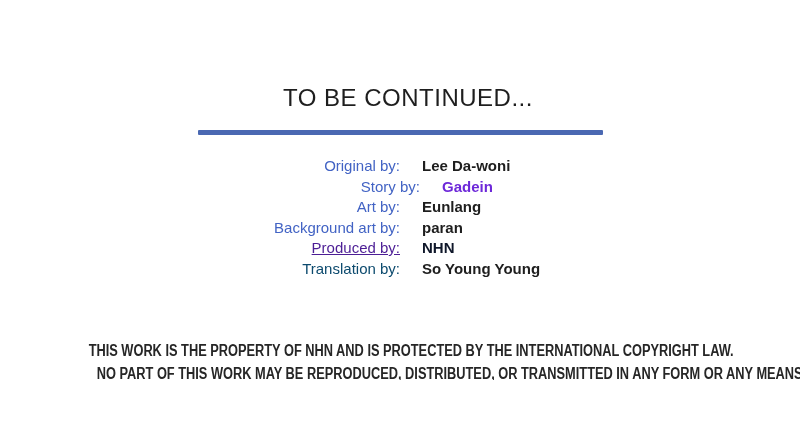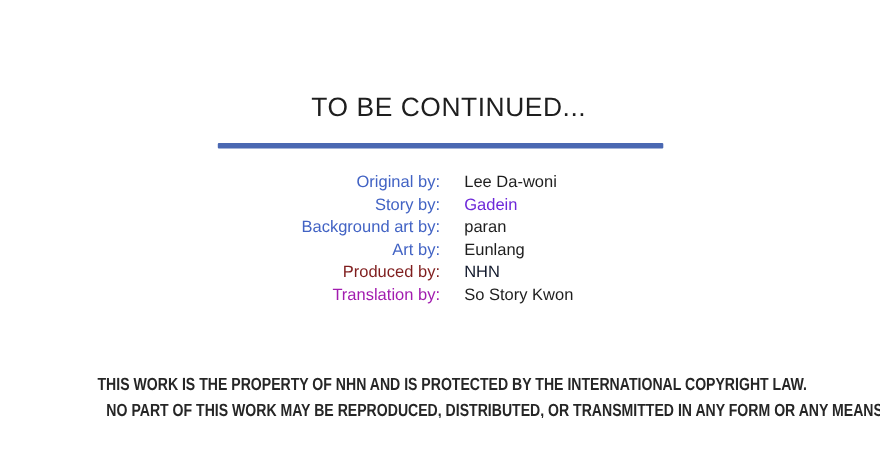--- a/index.html
+++ b/index.html
@@ -50,20 +50,21 @@
   }
   .credit-label {
     width: 400px;
     text-align: right;
     flex: 0 0 400px;
   }
   .credit-value {
     margin-left: 10px;
     text-align: center;
     color: #1e1e1e;
+    font-weight: bold;
   }
   .copyright {
     position: absolute;
     top: 339px;
     left: 8px;
     width: 800px;
     text-align: center;
     color: #262626;
   }
   .copyright-line {
@@ -88,38 +89,38 @@
 
   <div class="divider" style="background: rgb(74, 104, 178);"></div>
 
   <div class="credits">
 
   <div class="credit-row">
       <span class="credit-label" style="color: rgb(66, 99, 196);">Original by:</span>
       <span class="credit-value" style="color: rgb(30, 30, 30);">Lee Da-woni</span>
     </div>
       <div class="credit-row">
-      <span class="credit-label" style="color: rgb(66, 99, 196);">Story by:</span>
+      <span class="credit-label" style="color: rgb(66, 99, 196); padding-left: 20px;">Story by:</span>
       <span class="credit-value" style="color: #6d28d9;">Gadein</span>
+    </div>
+      <div class="credit-row">
+      <span class="credit-label" style="color: rgb(66, 99, 196);">Art by:</span>
+      <span class="credit-value" style="color: rgb(30, 30, 30);">Eunlang</span>
     </div>
       <div class="credit-row">
       <span class="credit-label" style="color: rgb(66, 99, 196);">Background art by:</span>
       <span class="credit-value" style="color: rgb(30, 30, 30);">paran</span>
     </div>
       <div class="credit-row">
-      <span class="credit-label" style="color: rgb(66, 99, 196);">Art by:</span>
-      <span class="credit-value" style="color: rgb(30, 30, 30);">Eunlang</span>
-    </div>
-      <div class="credit-row">
-      <span class="credit-label" style="color: #7f1d1d;">Produced by:</span>
+      <span class="credit-label" style="color: #4c1d95; text-decoration: underline;">Produced by:</span>
       <span class="credit-value" style="color: #0f172a;">NHN</span>
     </div>
       <div class="credit-row">
-      <span class="credit-label" style="color: #a21caf;">Translation by:</span>
-      <span class="credit-value" style="color: rgb(30, 30, 30);">So Story Kwon</span>
+      <span class="credit-label" style="color: #0c4a6e;">Translation by:</span>
+      <span class="credit-value" style="color: rgb(30, 30, 30);">So Young Young</span>
     </div>
     </div>
 
   <div class="copyright" style="color: rgb(38, 38, 38);">
     <div class="copyright-line">
       <span>THIS WORK IS THE PROPERTY OF NHN AND IS PROTECTED BY THE INTERNATIONAL COPYRIGHT LAW.</span>
     </div>
     <div class="copyright-line">
       <span>NO PART OF THIS WORK MAY BE REPRODUCED, DISTRIBUTED, OR TRANSMITTED IN ANY FORM OR ANY MEANS.</span>
     </div>

